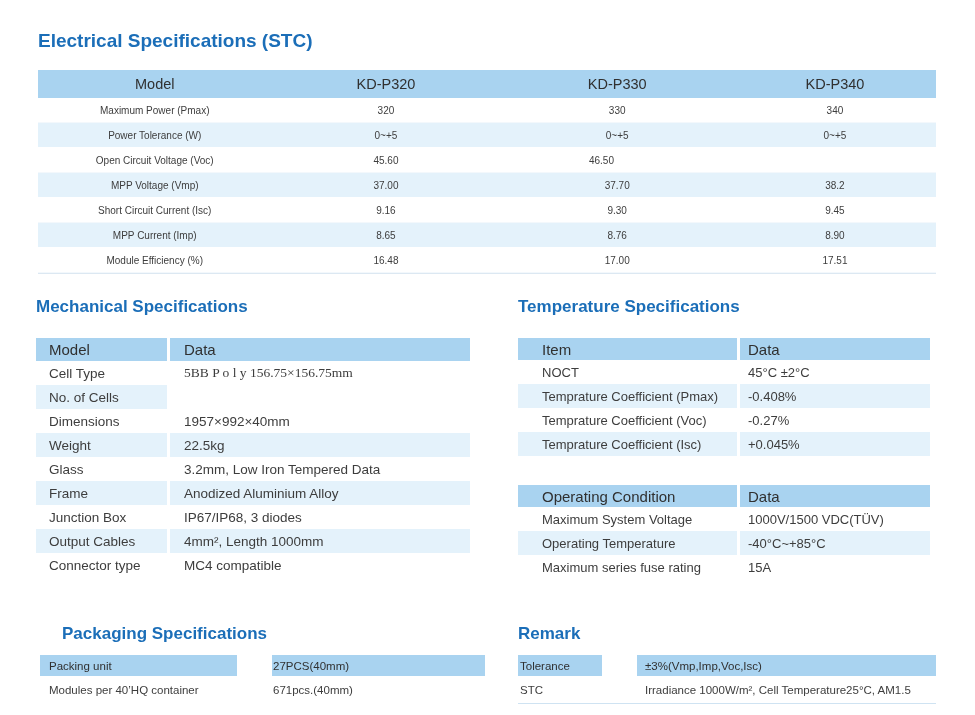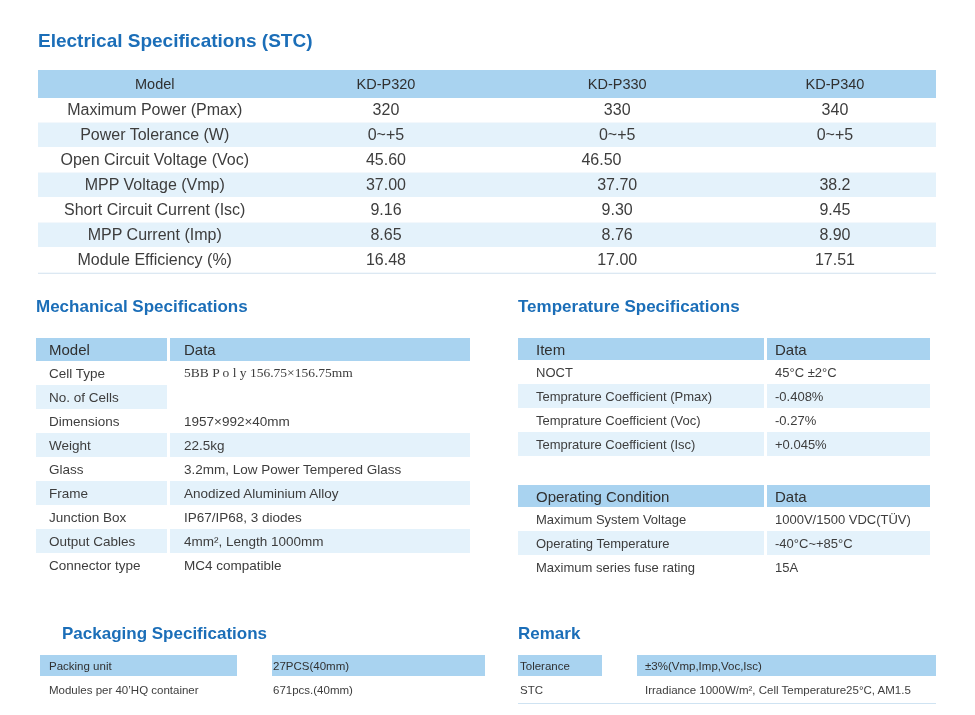--- a/index.html
+++ b/index.html
@@ -11,42 +11,42 @@
   }
   *{margin:0;padding:0;box-sizing:border-box;}
   body{background:#fff;font-family:"Liberation Sans",sans-serif;}
   .page{position:relative;width:975px;height:715px;background:#ffffff;overflow:hidden;margin-top:8px;}
   .heading{position:absolute;font-weight:bold;color:var(--head-blue);white-space:nowrap;}
   .h-lg{font-size:19px;}
   .h-md{font-size:17px;}
   .tbl{position:absolute;}
   
   .erow{display:flex;width:100%;}
-  .erow .ec{display:flex;align-items:center;justify-content:center;color:var(--txt);font-size:16px;}
+  .erow .ec{display:flex;align-items:center;justify-content:center;color:var(--txt);font-size:10px;}
   .ehead{height:28px;background:var(--hdr);}
   .ehead .ec{font-size:14.5px;color:var(--htxt);}
   .ebody{height:25px;border-bottom:1px solid #f3f8fc;}
   .ebody.tint{background:var(--tint);border-bottom:1px solid #fff;}
   .etbl{border-bottom:1px solid #dce8f2;}
   .ec0{width:26%;} .ec1{width:25.5%;} .ec2{width:26%;} .ec3{width:22.5%;}
   
   .trow{display:flex;width:100%;}
   .trow .cl,.trow .cr{display:flex;align-items:center;color:var(--txt);}
   .trow .gap{width:3px;}
   .trow.head .cl,.trow.head .cr{background:var(--hdr);color:var(--htxt);}
   .trow.tint .cl,.trow.tint .cr{background:var(--tint);}
   .mech .trow{height:24px;}
   .mech .trow.head{height:23px;}
   .mech .cl{width:131px;padding-left:13px;font-size:13.5px;}
   .mech .cr{flex:1;padding-left:14px;font-size:13.5px;}
   .mech .trow.head .cl,.mech .trow.head .cr{font-size:15px;}
   .serif{font-family:"Liberation Serif",serif;font-size:14.5px;}
   .temp .trow,.oper .trow{height:24px;}
   .temp .trow.head,.oper .trow.head{height:22px;}
-  .temp .cl,.oper .cl{width:246px;padding-left:18px;font-size:13px;}
+  .temp .cl,.oper .cl{width:219px;padding-left:24px;font-size:13px;}
   .temp .cr,.oper .cr{flex:1;padding-left:8px;font-size:13px;}
   .temp .trow.head .cl,.temp .trow.head .cr,
   .oper .trow.head .cl,.oper .trow.head .cr{font-size:15px;}
   .pack .trow,.rem .trow{height:21px;margin-bottom:3px;gap:16px;}
   .pack .cl{width:197px;padding-left:9px;font-size:11.5px;}
   .pack .cr{flex:1;padding-left:1px;font-size:11.5px;}
   .rem .cl{width:84px;padding-left:2px;font-size:11.5px;}
   .rem .cr{flex:1;padding-left:8px;font-size:11.5px;}
   .rem{border-bottom:1px solid #cfe3f2;}
 </style>
@@ -130,21 +130,21 @@
       <div class="cr">1957×992×40mm</div>
     </div>
     <div class="trow tint">
       <div class="cl">Weight</div>
         <div class="gap"></div>
       <div class="cr">22.5kg</div>
     </div>
     <div class="trow">
       <div class="cl">Glass</div>
         <div class="gap"></div>
-      <div class="cr">3.2mm, Low Power Tempered Glass</div>
+      <div class="cr">3.2mm, Low Iron Tempered Data</div>
     </div>
     <div class="trow tint">
       <div class="cl">Frame</div>
         <div class="gap"></div>
       <div class="cr">Anodized Aluminium Alloy</div>
     </div>
     <div class="trow">
       <div class="cl">Junction Box</div>
         <div class="gap"></div>
       <div class="cr">IP67/IP68, 3 diodes</div>

